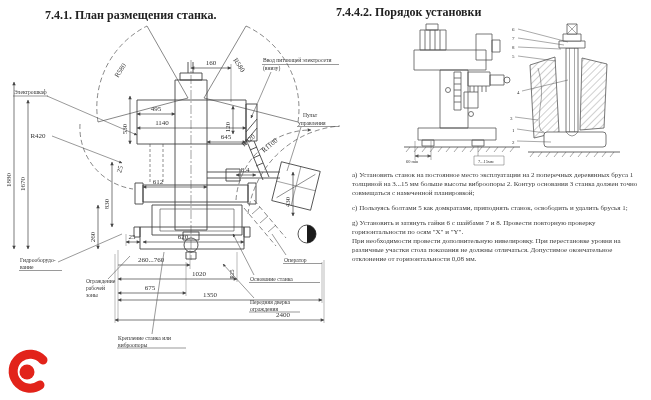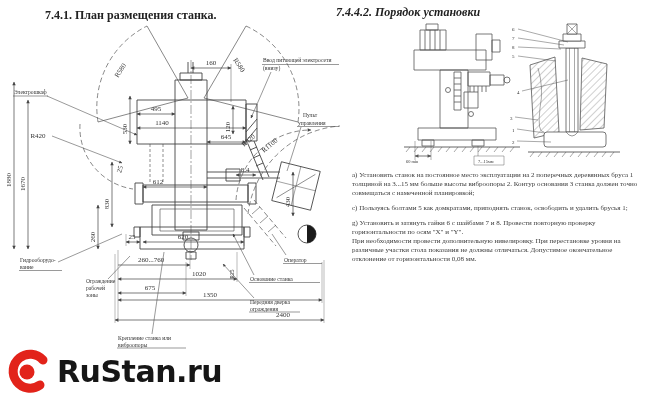--- a/index.html
+++ b/index.html
@@ -6,21 +6,21 @@
   body{
     width:651px;height:400px;position:relative;overflow:hidden;
     background:#ffffff;
     font-family:"Liberation Serif", serif;
     color:#333;
   }
   .title{
     position:absolute;font-weight:bold;font-size:12px;color:#222;white-space:nowrap;
   }
   #title-left{left:45px;top:8px;}
-  #title-right{left:336px;top:5px;font-style:italic;}
+  #title-right{left:336px;top:5px;}
   svg text{font-family:"Liberation Serif", serif;fill:#333;}
   .dimtxt{font-size:7px;}
   .smalltxt{font-size:5.6px;}
   .tinytxt{font-size:4.4px;}
   .callout{font-size:5px;}
   #plan-svg{position:absolute;left:0;top:22px;}
   #install-svg{position:absolute;left:368px;top:20px;}
   #procedure{
     position:absolute;left:352px;top:171px;width:293px;
     font-size:7px;line-height:1.26;color:#3b3b3b;
@@ -324,14 +324,13 @@
   <p>с) Пользуясь болтами 5 как домкратами, приподнять станок, освободить и удалить брусья 1;</p>
   <p>g) Установить и затянуть гайки 6 с шайбами 7 и 8. Провести повторную проверку горизонтальности по осям "X" и "Y".
 При необходимости провести дополнительную нивелировку. При перестановке уровня на различные участки стола показания не должны отличаться. Допустимое окончательное отклонение от горизонтальности 0,08 мм.</p>
 </div>
 
 <div id="logo">
   <svg width="46" height="46" viewBox="0 0 46 46">
     <path d="M 37 12 A 17 17 0 1 0 34 37" fill="none" stroke="#e2231a" stroke-width="9" stroke-linecap="round"></path>
     <circle cx="21" cy="24" r="7.5" fill="#e2231a"></circle>
   </svg>
-  <span id="logo-text">RuStan.ru</span>
 </div>
 
 </body></html>

